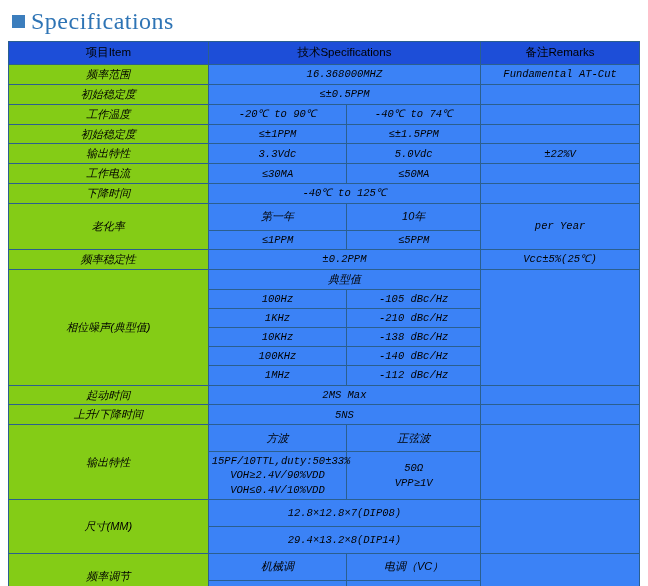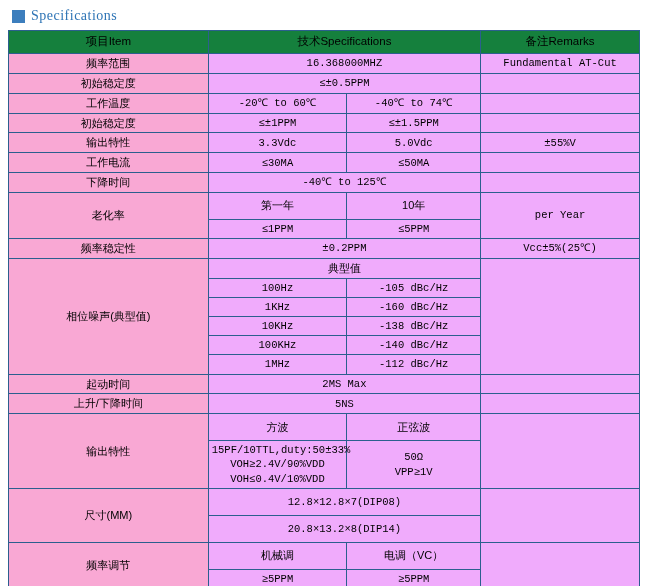--- a/index.html
+++ b/index.html
@@ -25,52 +25,54 @@
     gap: 6px;
     padding: 2px 0 6px 4px;
   }
   .title-square {
     width: 13px;
     height: 13px;
     background: #3c7ebd;
     display: inline-block;
   }
   .title-text {
-    font-size: 14px;
+    font-size: 24px;
     color: #2e74b5;
     font-family: "Liberation Serif", serif;
     letter-spacing: 0.5px;
   }
   table.spec {
     border-collapse: collapse;
     width: 632px;
     table-layout: fixed;
     font-size: 11px;
   }
   table.spec td, table.spec th {
     border: 1px solid #2b5f8e;
     padding: 2px 3px;
     text-align: center;
     vertical-align: middle;
     line-height: 1.35;
     font-weight: normal;
   }
   .hdr td {
-    background: #15803d;
+    background: #1d4ed8;
     font-weight: bold;
     font-size: 11.5px;
     height: 18px;
   }
   .lbl {
-    background: #f9a8d4;
+    background: #84cc16;
     font-weight: bold;
     width: 176px;
+    font-style: italic;
   }
   .val {
-    background: #f0abfc;
+    background: #3b82f6;
+    font-style: italic;
   }
   .mono {
     font-family: "Liberation Mono", monospace;
     font-size: 10.5px;
   }
   .tall { height: 22px; }
   .small { font-size: 10.5px; }
 </style>
 </head>
 <body>
@@ -103,37 +105,37 @@
       </tr>
 
       <tr>
         <td class="lbl">初始稳定度</td>
         <td class="val mono" colspan="2">≤±0.5PPM</td>
         <td class="val"></td>
       </tr>
 
       <tr>
         <td class="lbl">工作温度</td>
-        <td class="val mono">-20℃ to 60℃</td>
+        <td class="val mono">-20℃ to 90℃</td>
         <td class="val mono">-40℃ to 74℃</td>
         <td class="val"></td>
       </tr>
 
       <tr>
         <td class="lbl">初始稳定度</td>
         <td class="val mono">≤±1PPM</td>
         <td class="val mono">≤±1.5PPM</td>
         <td class="val"></td>
       </tr>
 
       <tr>
         <td class="lbl">输出特性</td>
         <td class="val mono">3.3Vdc</td>
         <td class="val mono">5.0Vdc</td>
-        <td class="val mono">±55%V</td>
+        <td class="val mono">±22%V</td>
       </tr>
 
       <tr>
         <td class="lbl">工作电流</td>
         <td class="val mono">≤30MA</td>
         <td class="val mono">≤50MA</td>
         <td class="val"></td>
       </tr>
 
       <tr>
@@ -163,21 +165,21 @@
         <td class="lbl" rowspan="6">相位噪声(典型值)</td>
         <td class="val" colspan="2">典型值</td>
         <td class="val" rowspan="6"></td>
       </tr>
       <tr>
         <td class="val mono">100Hz</td>
         <td class="val mono">-105 dBc/Hz</td>
       </tr>
       <tr>
         <td class="val mono">1KHz</td>
-        <td class="val mono">-160 dBc/Hz</td>
+        <td class="val mono">-210 dBc/Hz</td>
       </tr>
       <tr>
         <td class="val mono">10KHz</td>
         <td class="val mono">-138 dBc/Hz</td>
       </tr>
       <tr>
         <td class="val mono">100KHz</td>
         <td class="val mono">-140 dBc/Hz</td>
       </tr>
       <tr>
@@ -214,21 +216,21 @@
           <div class="mono">VPP≥1V</div>
         </td>
       </tr>
 
       <tr>
         <td class="lbl" rowspan="2">尺寸(MM)</td>
         <td class="val mono tall" colspan="2">12.8×12.8×7(DIP08)</td>
         <td class="val" rowspan="2"></td>
       </tr>
       <tr>
-        <td class="val mono tall" colspan="2">20.8×13.2×8(DIP14)</td>
+        <td class="val mono tall" colspan="2">29.4×13.2×8(DIP14)</td>
       </tr>
 
       <tr>
         <td class="lbl" rowspan="2">频率调节</td>
         <td class="val tall">机械调</td>
         <td class="val tall">电调（VC）</td>
         <td class="val" rowspan="2"></td>
       </tr>
       <tr>
         <td class="val mono">≥5PPM</td>

